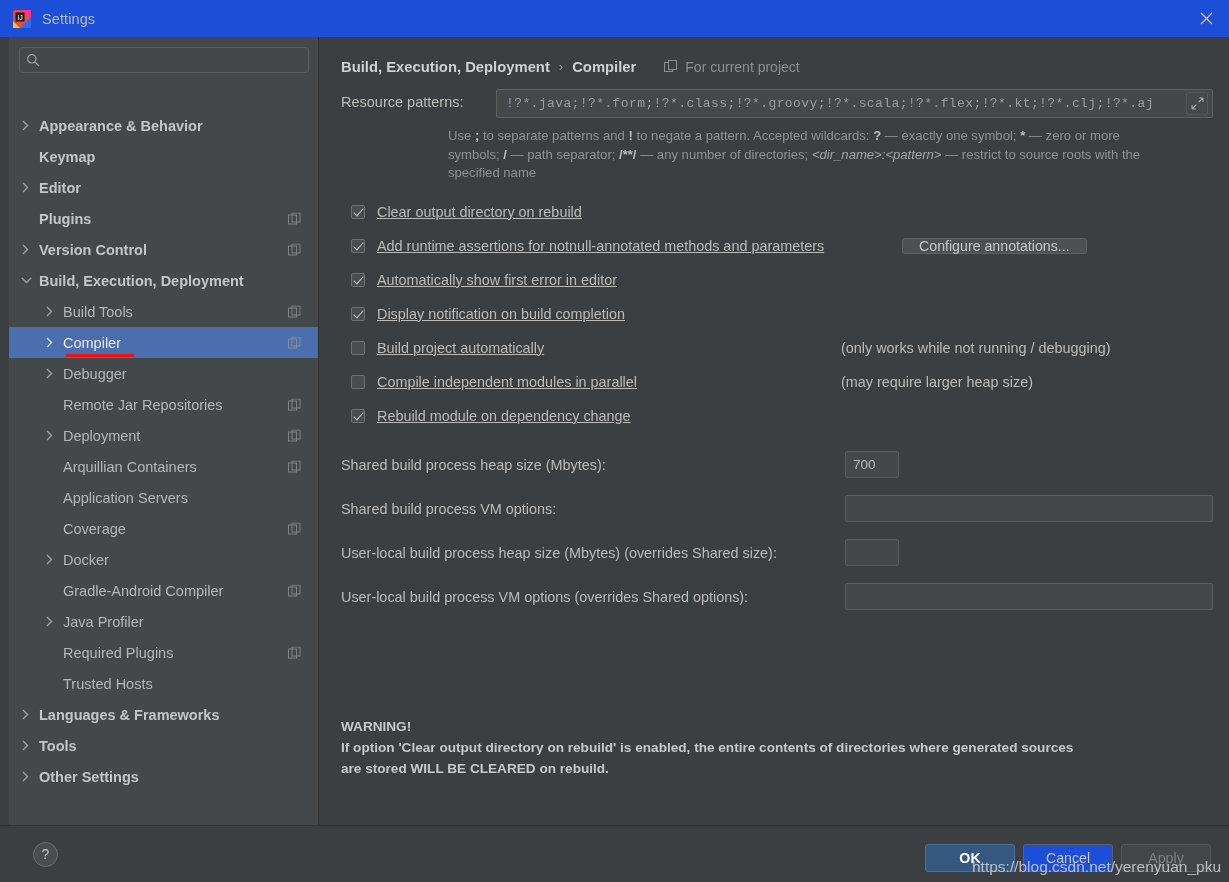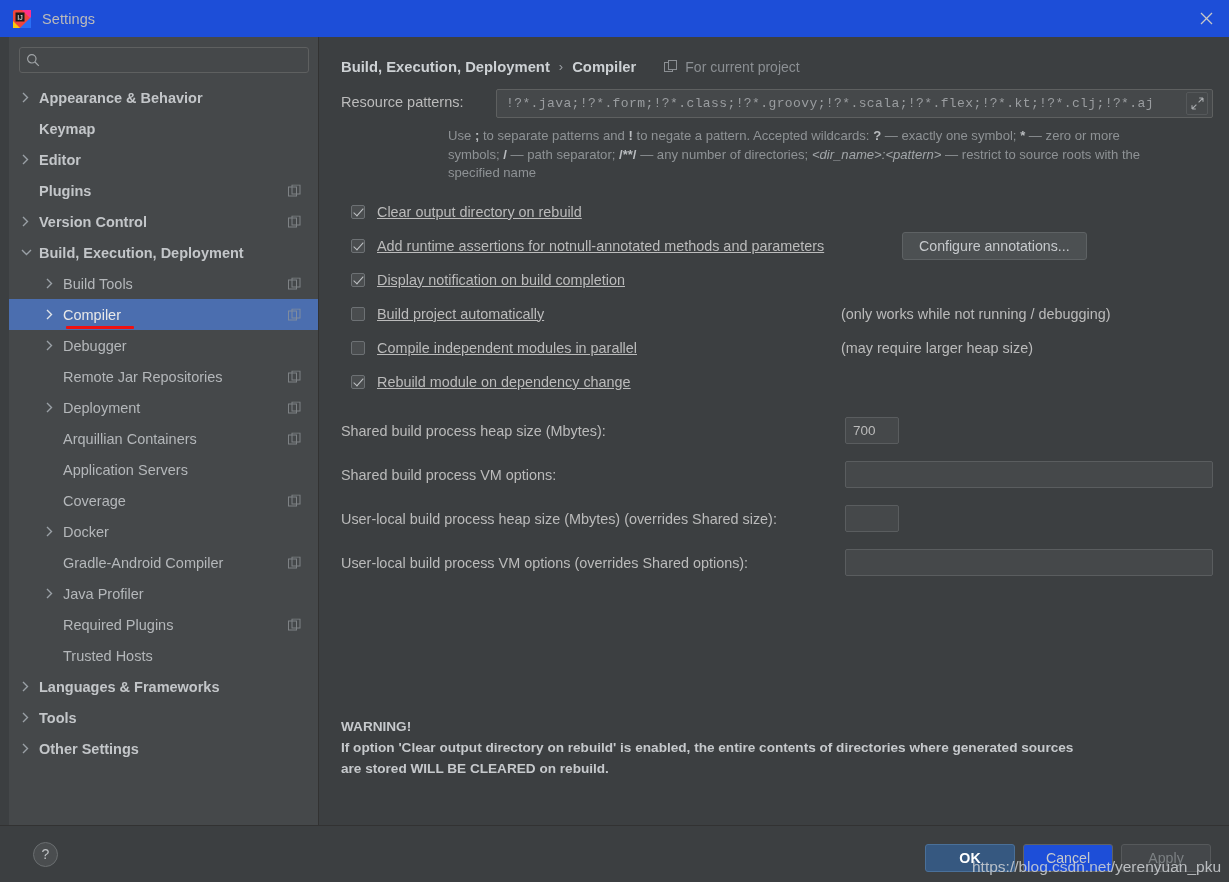--- a/index.html
+++ b/index.html
@@ -65,20 +65,21 @@
   .sidebar {
     width: 310px;
     flex: 0 0 310px;
     background: #45484a;
     border-right: 1px solid #323232;
     display: flex;
     flex-direction: column;
     overflow: hidden;
     margin-left: 9px;
     margin-top: 0px;
+    gap: 28px;
   }
   .search-wrap {
     padding: 10px 9px 8px 10px;
   }
   .search-box {
     height: 26px;
     background: #45484a;
     border: 1px solid #5e6060;
     border-radius: 3px;
     display: flex;
@@ -271,21 +272,21 @@
   .cb-note {
     position: absolute;
     left: 500px;
     color: #bbbbbb;
     font-size: 14.4px;
     white-space: nowrap;
   }
   .btn-inline {
     position: absolute;
     left: 561px;
-    height: 28px;
+    height: 16px;
     padding: 0 16px;
     background: #4c5052;
     border: 1px solid #5e6264;
     border-radius: 3px;
     color: #c6c9cc;
     font-size: 14.2px;
     font-family: "Liberation Sans", sans-serif;
     display: flex; align-items: center; justify-content: center;
   }
 
@@ -705,20 +706,24 @@
             <span class="checkbox checked"></span>
             <span class="cb-label">Clear output directory on rebuild</span>
           </div>
           <div class="cb-row">
             <span class="checkbox checked"></span>
             <span class="cb-label">Add runtime assertions for notnull-annotated methods and parameters</span>
             <span class="btn-inline">Configure annotations...</span>
           </div>
           <div class="cb-row">
             <span class="checkbox checked"></span>
+            <span class="cb-label">Automatically show first error in editor</span>
+          </div>
+          <div class="cb-row">
+            <span class="checkbox checked"></span>
             <span class="cb-label">Display notification on build completion</span>
           </div>
           <div class="cb-row">
             <span class="checkbox"></span>
             <span class="cb-label">Build project automatically</span>
             <span class="cb-note">(only works while not running / debugging)</span>
           </div>
           <div class="cb-row">
             <span class="checkbox"></span>
             <span class="cb-label">Compile independent modules in parallel</span>

